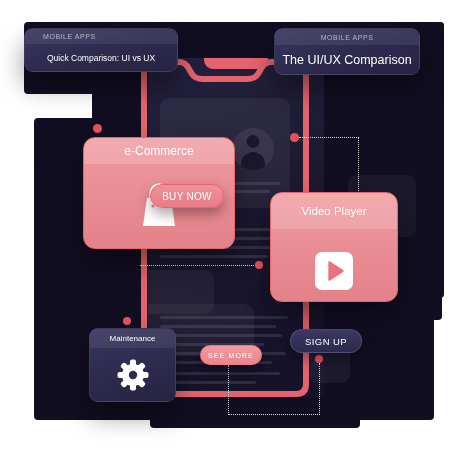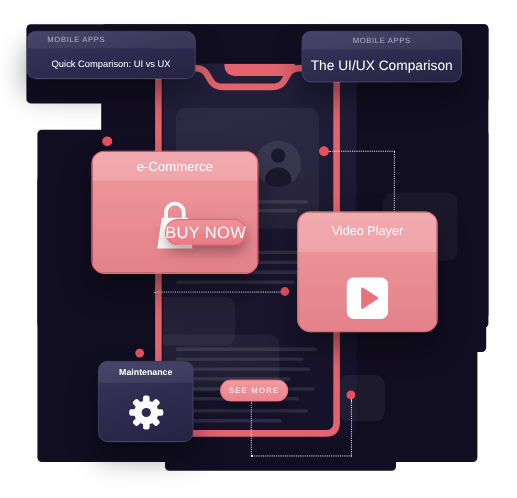--- a/index.html
+++ b/index.html
@@ -173,39 +173,39 @@
   #card-ecommerce .card-head .title { font-size: 12px; color: #ffffff; }
   #card-ecommerce .card-body { height: 84px; }
 
   
   #card-video-player { left: 270px; top: 192px; width: 126px; height: 108px; }
   #card-video-player .card-head { height: 36px; }
   #card-video-player .card-head .title { font-size: 11.5px; color: #ffffff; }
   #card-video-player .card-body { height: 84px; }
 
   
-  #card-maintenance { left: 89px; top: 328px; width: 85px; height: 72px; border-radius: 9px; font-weight: bold; }
+  #card-maintenance { left: 89px; top: 328px; width: 85px; height: 72px; border-radius: 9px; }
   #card-maintenance .card-head { height: 19px; }
   #card-maintenance .card-head .title { font-size: 8px; color: #ffffff; }
   #card-maintenance .card-body { height: 53px; }
 
   
   .pill {
     position: absolute;
     display: flex;
     align-items: center;
     justify-content: center;
     border-radius: 999px;
     color: #ffffff;
     white-space: nowrap;
     box-shadow: 0 6px 13px rgba(0,0,0,0.35);
   }
   #btn-buy-now {
-    left: 150px; top: 199px; width: 72px; height: 22px;
-    font-size: 15px; letter-spacing: 0.3px;
+    left: 150px; top: 184px; width: 72px; height: 22px;
+    font-size: 10px; letter-spacing: 0.3px;
     background: linear-gradient(180deg, #ef9299 0%, #e97c86 100%);
     border: 1.2px solid #e8646f;
     justify-content: center;
   }
   #btn-see-more {
     left: 200px; top: 345px; width: 60px; height: 18px;
     font-size: 7px; letter-spacing: 1.1px;
     background: linear-gradient(180deg, #f0999f 0%, #ea858d 100%);
     border: 1px solid rgba(232,100,111,0.55);
   }
@@ -384,14 +384,17 @@
   </div>
 
   <div class="pill" id="btn-buy-now">
     <span>BUY NOW</span>
   </div>
 
   <div class="pill" id="btn-see-more">
     <span>SEE MORE</span>
   </div>
 
+  <div class="pill" id="btn-sign-up">
+    <span>SIGN UP</span>
+  </div>
 
 </div>
 
 </body></html>

